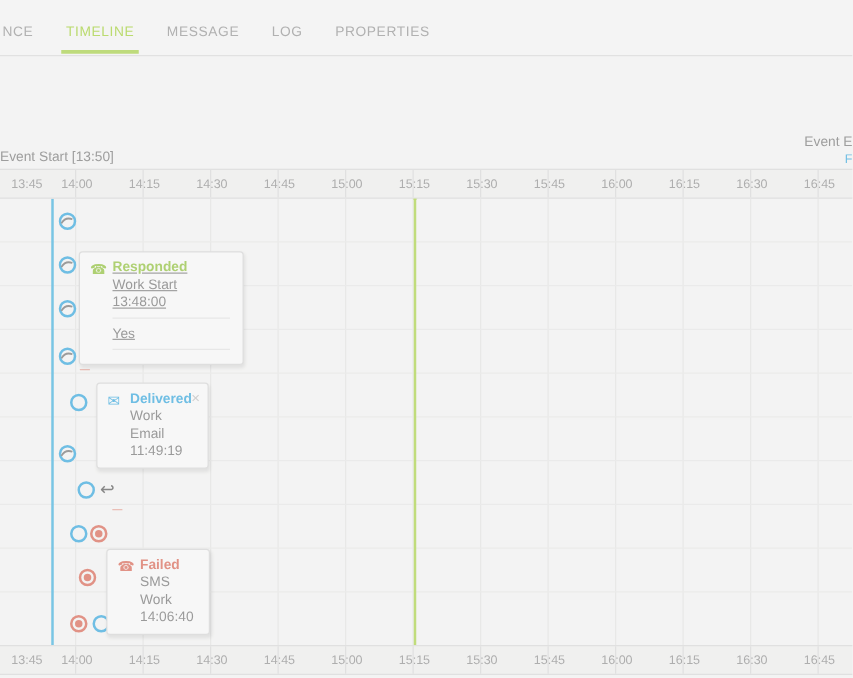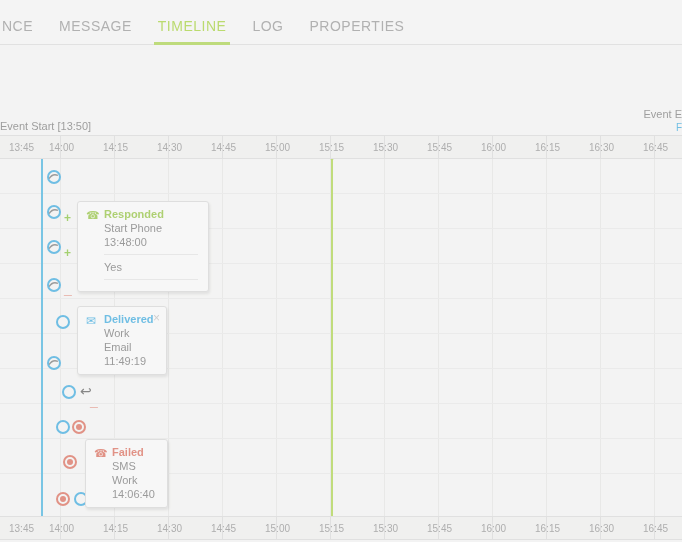--- a/index.html
+++ b/index.html
@@ -3,21 +3,21 @@
 <meta charset="utf-8">
 <style>
   *{box-sizing:border-box;margin:0;padding:0;}
   html,body{width:682px;height:542px;overflow:hidden;font-family:Arial,Helvetica,sans-serif;font-size:11px;color:#7c7c7c;background:#f5f5f4;}
   .page{width:682px;height:542px;position:relative;}
   .overlay{position:absolute;inset:0;background:rgba(240,240,240,0.35);pointer-events:none;z-index:900;}
 
   
   .tabs{position:absolute;top:0;left:0;right:0;height:45px;border-bottom:1px solid #d9d9d9;background:#f6f6f6;padding:0 2px;}
   .tabs .inner{display:flex;gap:18px;height:45px;align-items:center;padding-left:0;}
-  .tab{font-size:14px;letter-spacing:0.5px;color:#8f8f8f;padding:16px 4px 10px;cursor:pointer;position:relative;}
+  .tab{font-size:11px;letter-spacing:0.5px;color:#8f8f8f;padding:16px 4px 10px;cursor:pointer;position:relative;}
   .tab.first{padding-left:0;}
   .tab.active{color:#9ecf2a;}
   .tab.active::after{content:"";position:absolute;left:0;right:0;bottom:-1px;height:3px;background:#a4cf3e;}
 
   
   .evleft{position:absolute;left:0;top:120px;font-size:11px;color:#717171;}
   .evleft .date{color:#2aa3dd;font-size:10px;margin-top:2px;margin-left:20px;}
   .evright{position:absolute;right:0;top:108px;font-size:11px;color:#717171;text-align:right;}
   .evright .date{color:#2aa3dd;font-size:10px;margin-top:2px;}
 
@@ -68,22 +68,22 @@
   .ic-mail::before{content:"\2709";font-size:12px;color:#2aa3dd;}
 
 </style>
 </head>
 <body>
 <div class="page">
 
 <div class="tabs">
   <div class="inner">
     <div class="tab first">NCE</div>
+    <div class="tab active">TIMELINE</div>
     <div class="tab">MESSAGE</div>
-    <div class="tab active">TIMELINE</div>
     <div class="tab">LOG</div>
     <div class="tab">PROPERTIES</div>
   </div>
 </div>
 
 <div class="evleft">
   <div>Event Start [13:50]</div>
   <div class="date">FEB 7</div>
 </div>
 <div class="evright">
@@ -257,24 +257,24 @@
     </div>
   </div>
 
   <div class="row" style="top:315px;height:44px">
     <div class="mark ring-r" style="left:56px;top:18px">
       <div class="mark dot-r" style="width:6px;height:6px;left:2px;top:2px"></div>
     </div>
     <div class="mark ring-b" style="left:74px;top:18px"></div>
   </div>
 
-  <div class="card c-green" style="left:77px;top:42px;width:132px;">
+  <div class="card c-green" style="left:63px;top:42px;width:132px;text-decoration:underline;">
     <span class="ic ic-phone"></span>
     <div class="title">Responded</div>
-    <div class="sub">Start Phone</div>
+    <div class="sub">Work Start</div>
     <div class="sub">13:48:00</div>
     <hr>
     <div class="sub">Yes</div>
     <hr>
   </div>
 
   <div class="card c-blue" style="left:77px;top:147px;width:90px;">
     <span class="close">×</span>
     <span class="ic ic-mail"></span>
     <div class="title">Delivered</div>

